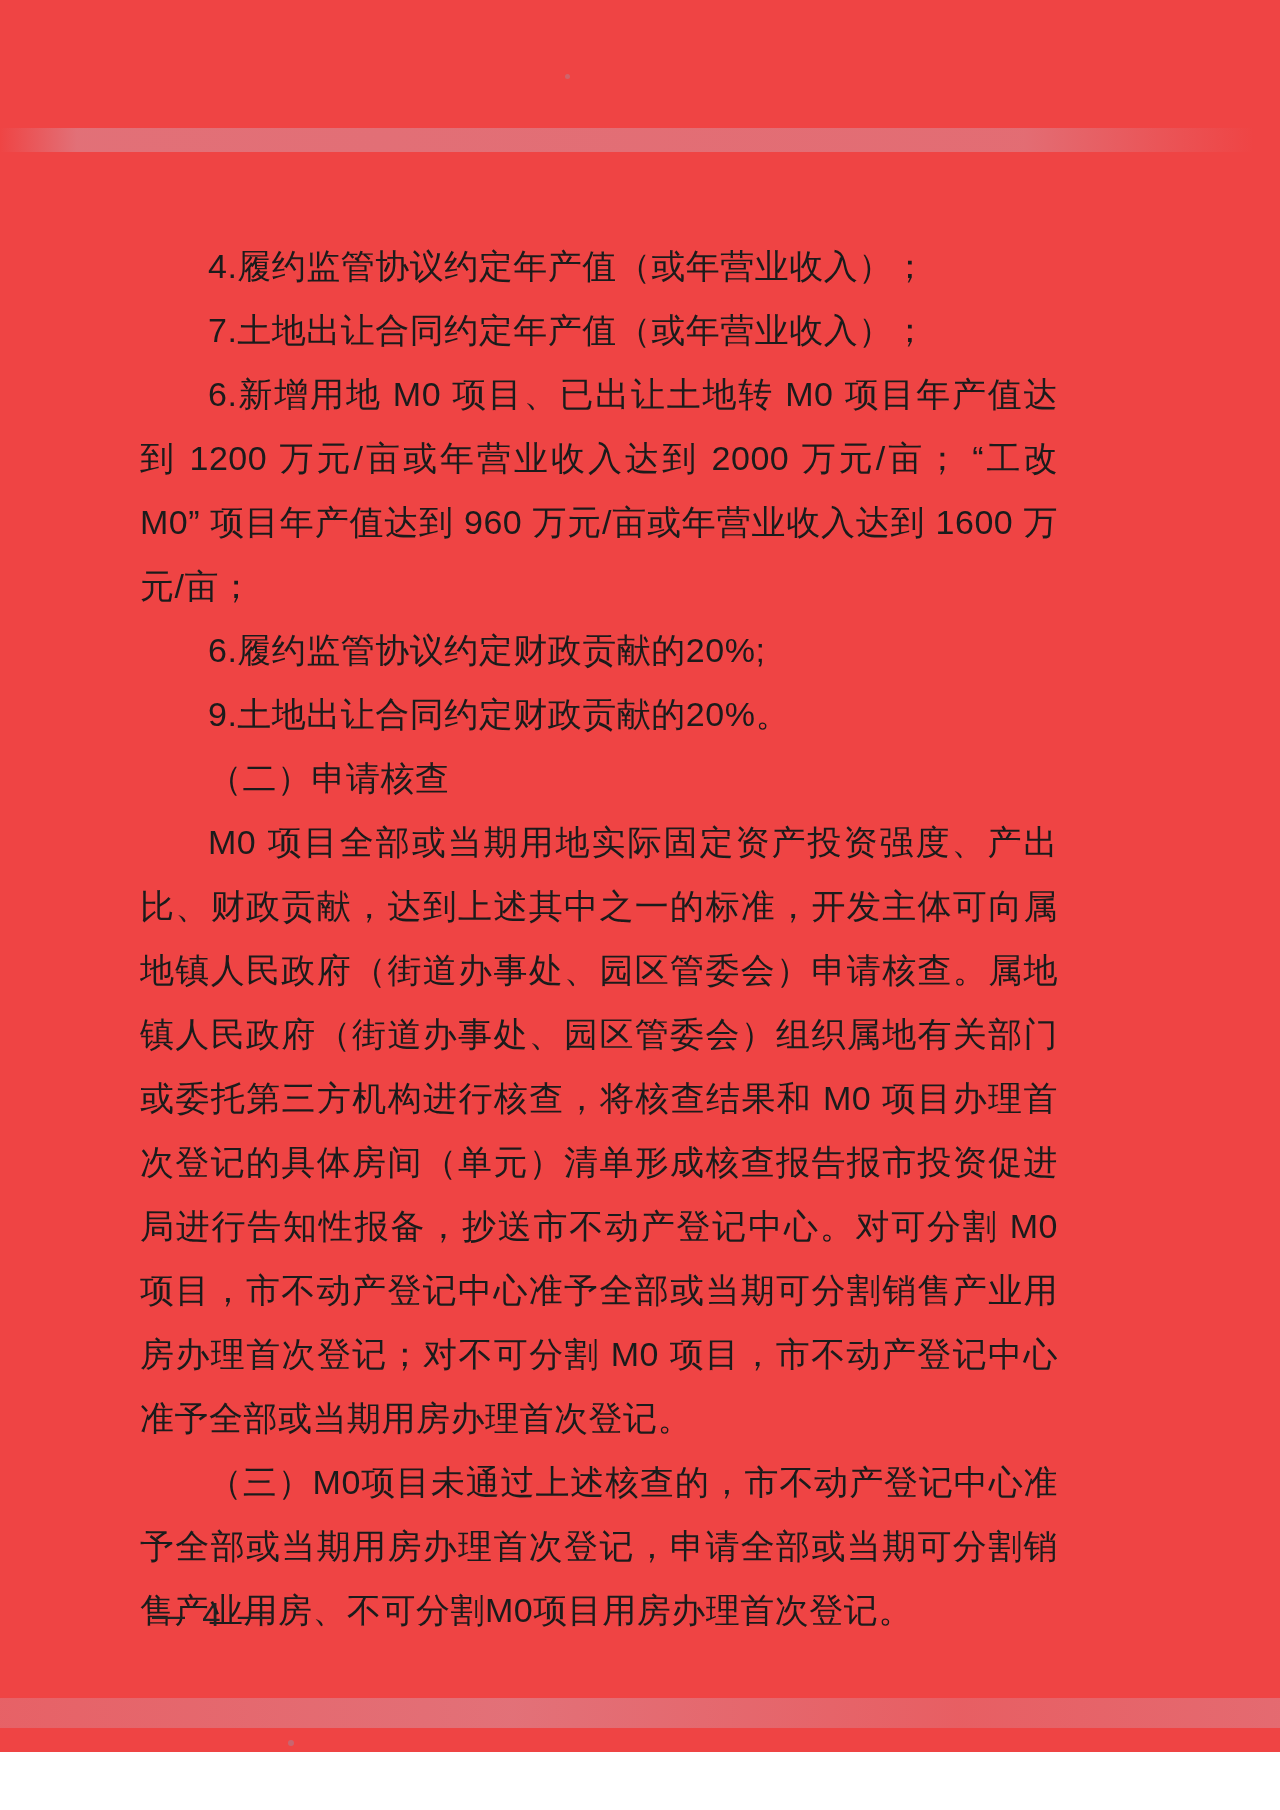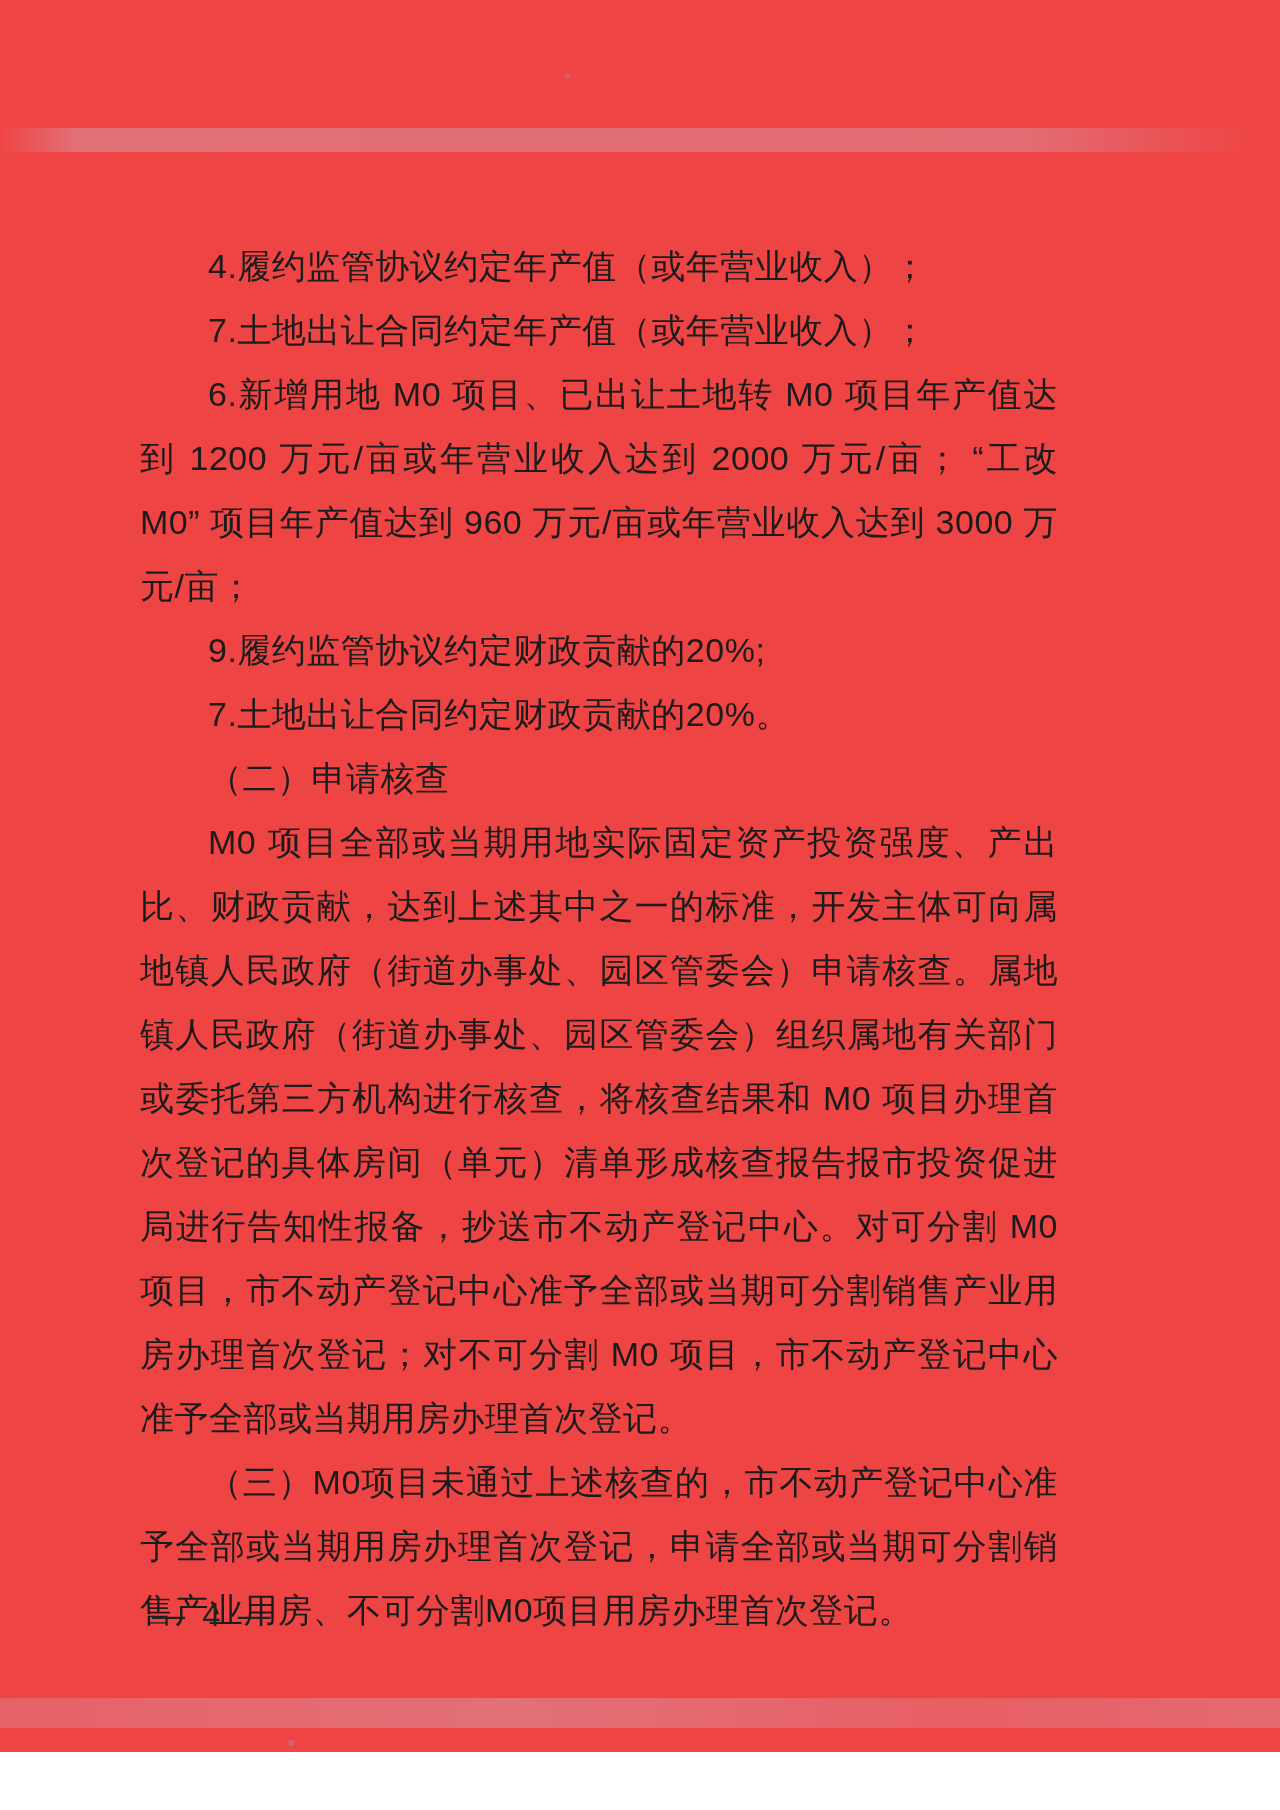--- a/index.html
+++ b/index.html
@@ -88,23 +88,23 @@
   <div class="band band-top"></div>
   <div class="band band-bottom-1"></div>
   <div class="band band-bottom-2"></div>
   <div class="band band-bottom-3"></div>
   <div class="speck speck-top"></div>
   <div class="speck speck-bottom"></div>
 
   <div class="content">
     <p>4.履约监管协议约定年产值（或年营业收入）；</p>
     <p>7.土地出让合同约定年产值（或年营业收入）；</p>
-    <p>6.新增用地 M0 项目、已出让土地转 M0 项目年产值达到 1200 万元/亩或年营业收入达到 2000 万元/亩； “工改 M0” 项目年产值达到 960 万元/亩或年营业收入达到 3000 万元/亩；</p>
-    <p>9.履约监管协议约定财政贡献的20%;</p>
-    <p>7.土地出让合同约定财政贡献的20%。</p>
+    <p>6.新增用地 M0 项目、已出让土地转 M0 项目年产值达到 1200 万元/亩或年营业收入达到 2000 万元/亩； “工改 M0” 项目年产值达到 960 万元/亩或年营业收入达到 1600 万元/亩；</p>
+    <p>6.履约监管协议约定财政贡献的20%;</p>
+    <p>9.土地出让合同约定财政贡献的20%。</p>
     <p>（二）申请核查</p>
     <p>M0 项目全部或当期用地实际固定资产投资强度、产出比、财政贡献，达到上述其中之一的标准，开发主体可向属地镇人民政府（街道办事处、园区管委会）申请核查。属地镇人民政府（街道办事处、园区管委会）组织属地有关部门或委托第三方机构进行核查，将核查结果和 M0 项目办理首次登记的具体房间（单元）清单形成核查报告报市投资促进局进行告知性报备，抄送市不动产登记中心。对可分割 M0 项目，市不动产登记中心准予全部或当期可分割销售产业用房办理首次登记；对不可分割 M0 项目，市不动产登记中心准予全部或当期用房办理首次登记。</p>
     <p>（三）M0项目未通过上述核查的，市不动产登记中心准予全部或当期用房办理首次登记，申请全部或当期可分割销售产业用房、不可分割M0项目用房办理首次登记。</p>
   </div>
 
   <div class="page-num">— 4 —</div>
 
 </div>
 
 </body></html>

